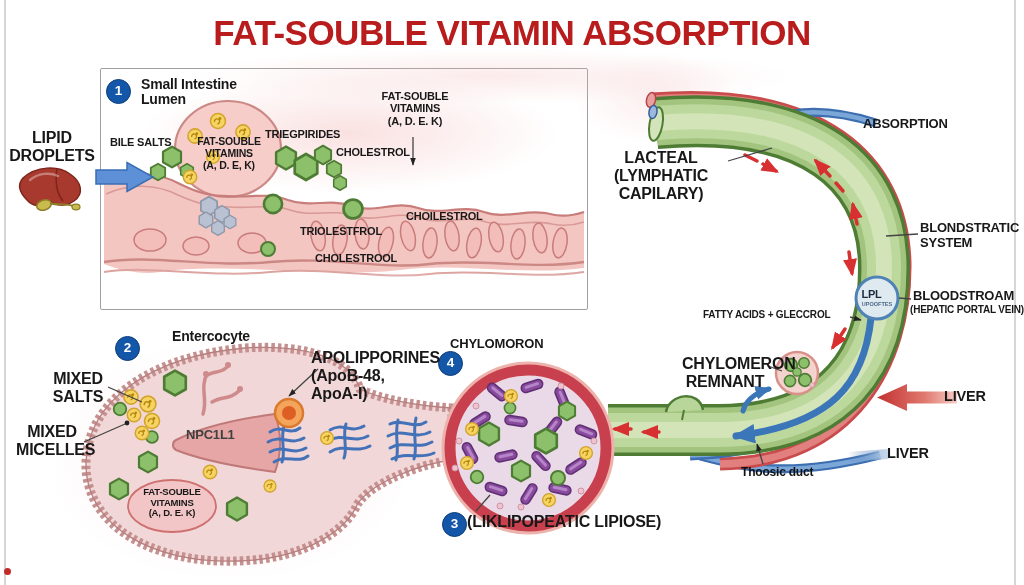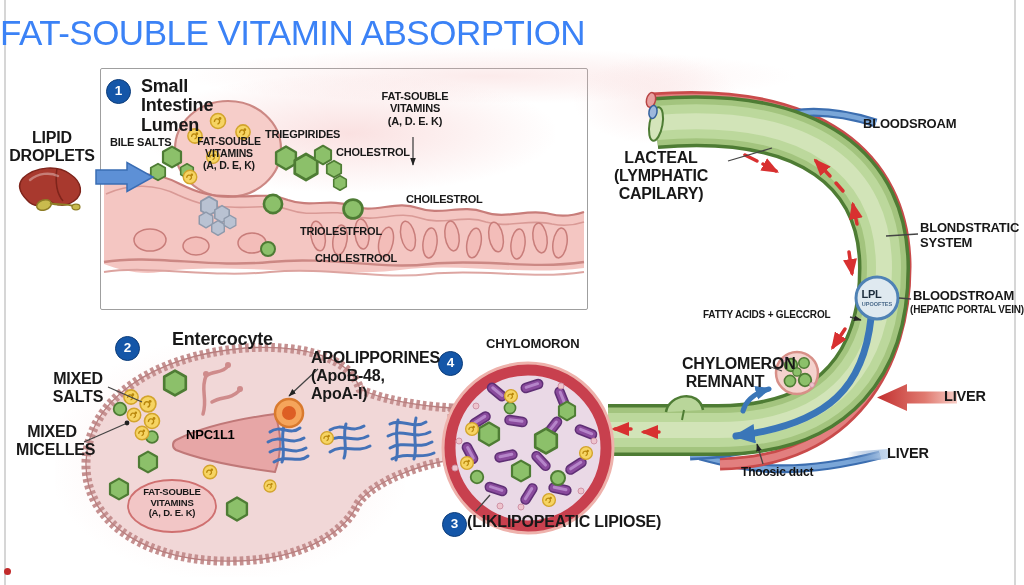--- a/index.html
+++ b/index.html
@@ -15,23 +15,23 @@
   background:radial-gradient(ellipse at center,rgba(243,180,180,.40),rgba(243,183,183,0) 72%)}
 #wash-curve{left:572px;top:55px;width:170px;height:90px;
   background:radial-gradient(ellipse at center,rgba(243,190,190,.26),rgba(243,183,183,0) 70%)}
 #wash-cell{left:55px;top:342px;width:350px;height:235px;
   background:radial-gradient(ellipse at center,rgba(243,188,188,.30),rgba(243,183,183,0) 74%)}
 svg.art{position:absolute;left:0;top:0;z-index:3}
 .lbl{position:absolute;z-index:4;font-weight:bold;color:#181818;white-space:pre-line;
   line-height:1.13;letter-spacing:-0.2px}
 .center{text-align:center}.right{text-align:left}
 .s9{font-size:9.5px}.s10{font-size:10.5px}.s11{font-size:11px}.s12{font-size:16px}
-.s13{font-size:13px}.s14{font-size:14.5px}.s15{font-size:18px}.s16{font-size:12px}
-.title{position:absolute;left:0;right:0;top:13px;font-size:35px;
-  font-weight:normal;color:#3b82f6;letter-spacing:-0.5px;z-index:4}
+.s13{font-size:13px}.s14{font-size:14.5px}.s15{font-size:14px}.s16{font-size:12px}
+.title{position:absolute;left:0;right:0;top:13px;text-align:center;font-size:35px;
+  font-weight:bold;color:#b91c1c;letter-spacing:-0.5px;z-index:4}
 .badge{position:absolute;z-index:4;width:23px;height:23px;border-radius:50%;
   background:#1456a8;border:1px solid #0d3d7a;color:#fff;font-weight:bold;font-size:13.5px;
   line-height:22px;text-align:center}
 .lpl-main{color:#1c2c3c}
 .lpl-sub{font-size:5.5px;color:#4a6a8a;letter-spacing:0}
 .reddot{position:absolute;left:4px;top:568px;width:7px;height:7px;border-radius:50%;
   background:#c22a2a;z-index:4}
 </style>
 </head>
 <body>
@@ -344,40 +344,40 @@
 Lumen</div>
   <div class="lbl s11" style="left:110px;top:136px">BILE SALTS</div>
   <div class="lbl s10 center" style="left:183px;top:136px;width:92px">FAT-SOUBLE
 VITAMINS
 (A, D. E, K)</div>
   <div class="lbl s11" style="left:265px;top:128px">TRIEGPIRIDES</div>
   <div class="lbl s11 center" style="left:372px;top:90px;width:86px">FAT-SOUBLE
 VITAMINS
 (A, D. E. K)</div>
   <div class="lbl s11" style="left:336px;top:146px">CHOLESTROL</div>
-  <div class="lbl s11" style="left:406px;top:193px">CHOILESTROL</div>
+  <div class="lbl s11" style="left:406px;top:210px">CHOILESTROL</div>
   <div class="lbl s11" style="left:300px;top:225px">TRIOLESTFROL</div>
   <div class="lbl s11" style="left:315px;top:252px">CHOLESTROOL</div>
 
   <div class="lbl s15" style="left:172px;top:329px">Entercocyte</div>
   <div class="lbl s12 center" style="left:46px;top:370px;width:64px">MIXED
 SALTS</div>
   <div class="lbl s12 center" style="left:16px;top:423px;width:72px">MIXED
 MICELLES</div>
-  <div class="lbl s13" style="left:186px;top:428px;color:#000000">NPC1L1</div>
+  <div class="lbl s13" style="left:186px;top:428px;color:#404040">NPC1L1</div>
   <div class="lbl s12" style="left:311px;top:349px;width:122px">APOLIPPORINES
 (ApoB-48, ApoA-I)</div>
   <div class="lbl s9 center" style="left:128px;top:487px;width:88px">FAT-SOUBLE
 VITAMINS
 (A, D. E. K)</div>
 
-  <div class="lbl s13" style="left:486px;top:337px">CHYLOMORON</div>
+  <div class="lbl s13" style="left:450px;top:337px">CHYLOMORON</div>
   <div class="lbl s12" style="left:467px;top:513px">(LIKLIPOPEATIC LIPIOSE)</div>
 
-  <div class="lbl s13" style="left:863px;top:117px">BLOODSROAM</div>
+  <div class="lbl s13" style="left:863px;top:117px">ABSORPTION</div>
   <div class="lbl s13" style="left:920px;top:221px;width:100px">BLONDSTRATIC
 SYSTEM</div>
   <div class="lbl s12 center" style="left:590px;top:149px;width:142px">LACTEAL
 (LYMPHATIC CAPILARY)</div>
   <div class="lbl s13" style="left:913px;top:289px">BLOODSTROAM</div>
   <div class="lbl" style="left:910px;top:304px;font-size:10px;width:120px">(HEPATIC PORTAL VEIN)</div>
   <div class="lbl s11 center lpl-main" style="left:856px;top:288px;width:31px">LPL</div>
   <div class="lbl center lpl-sub" style="left:854px;top:301px;width:46px">UPOOFTES</div>
   <div class="lbl right" style="left:703px;top:309px;width:145px;font-size:10px">FATTY ACIDS + GLECCROL</div>
   <div class="lbl s12 center" style="left:682px;top:355px;width:86px">CHYLOMERON

